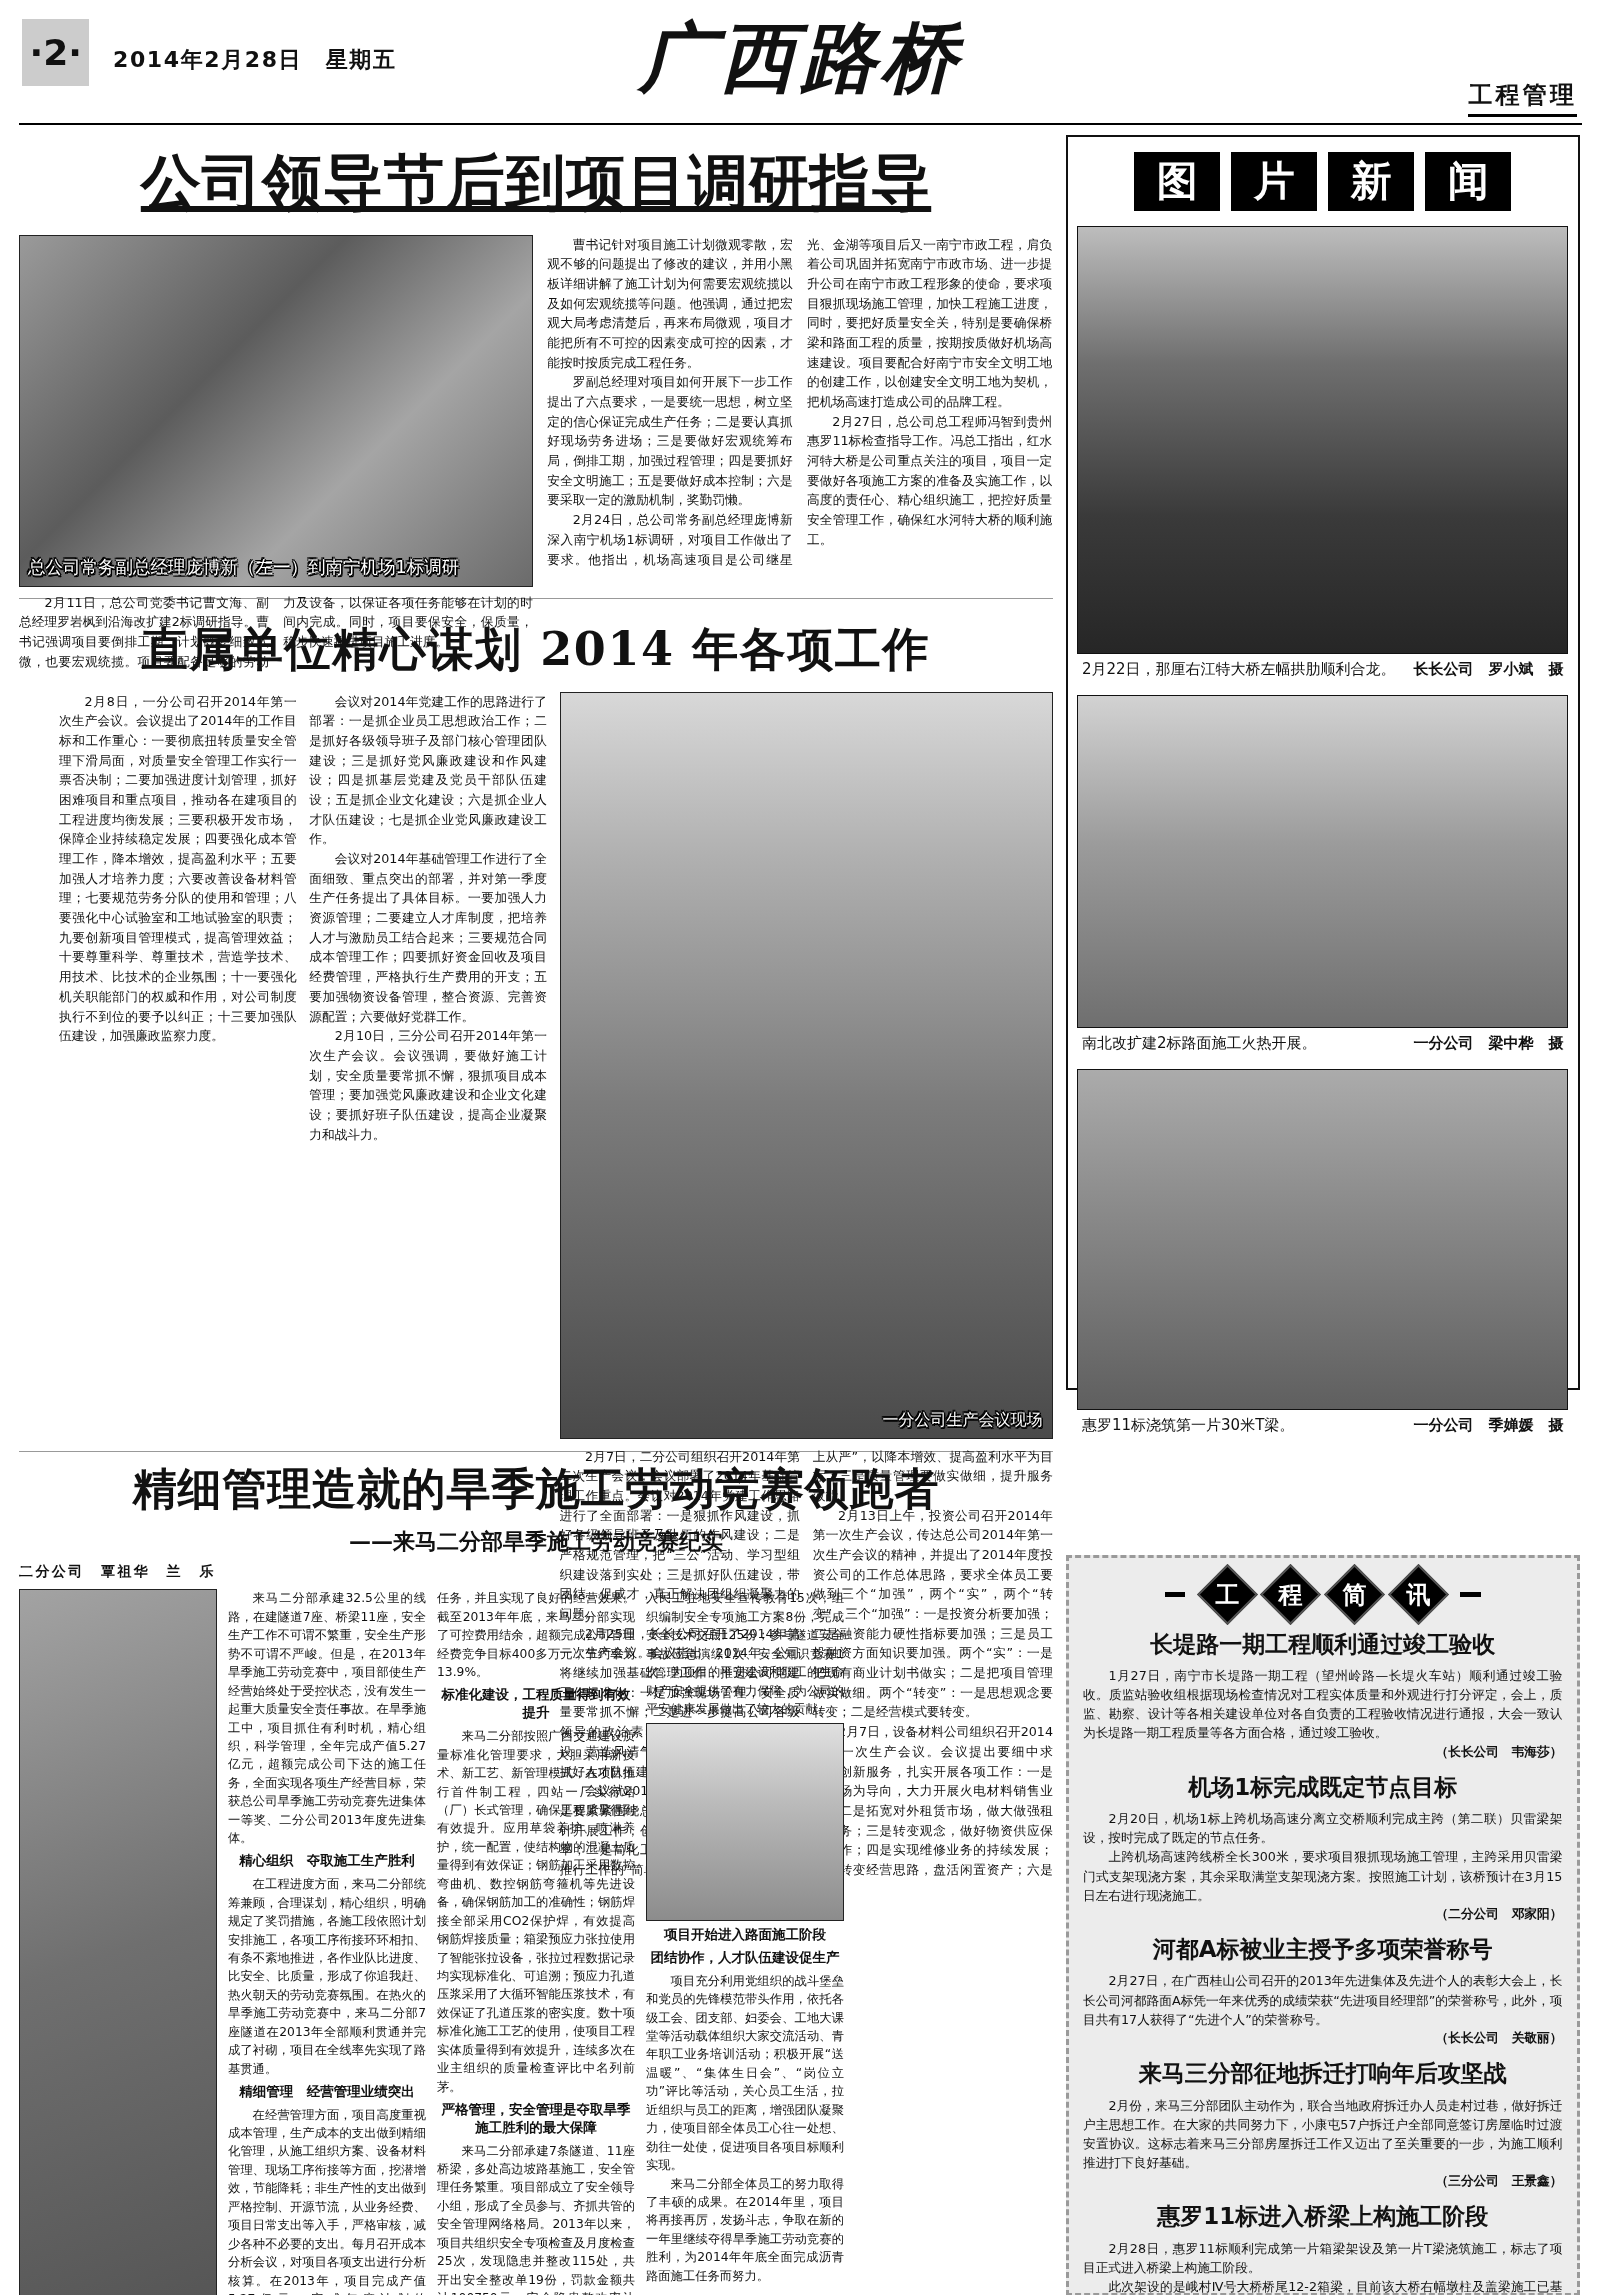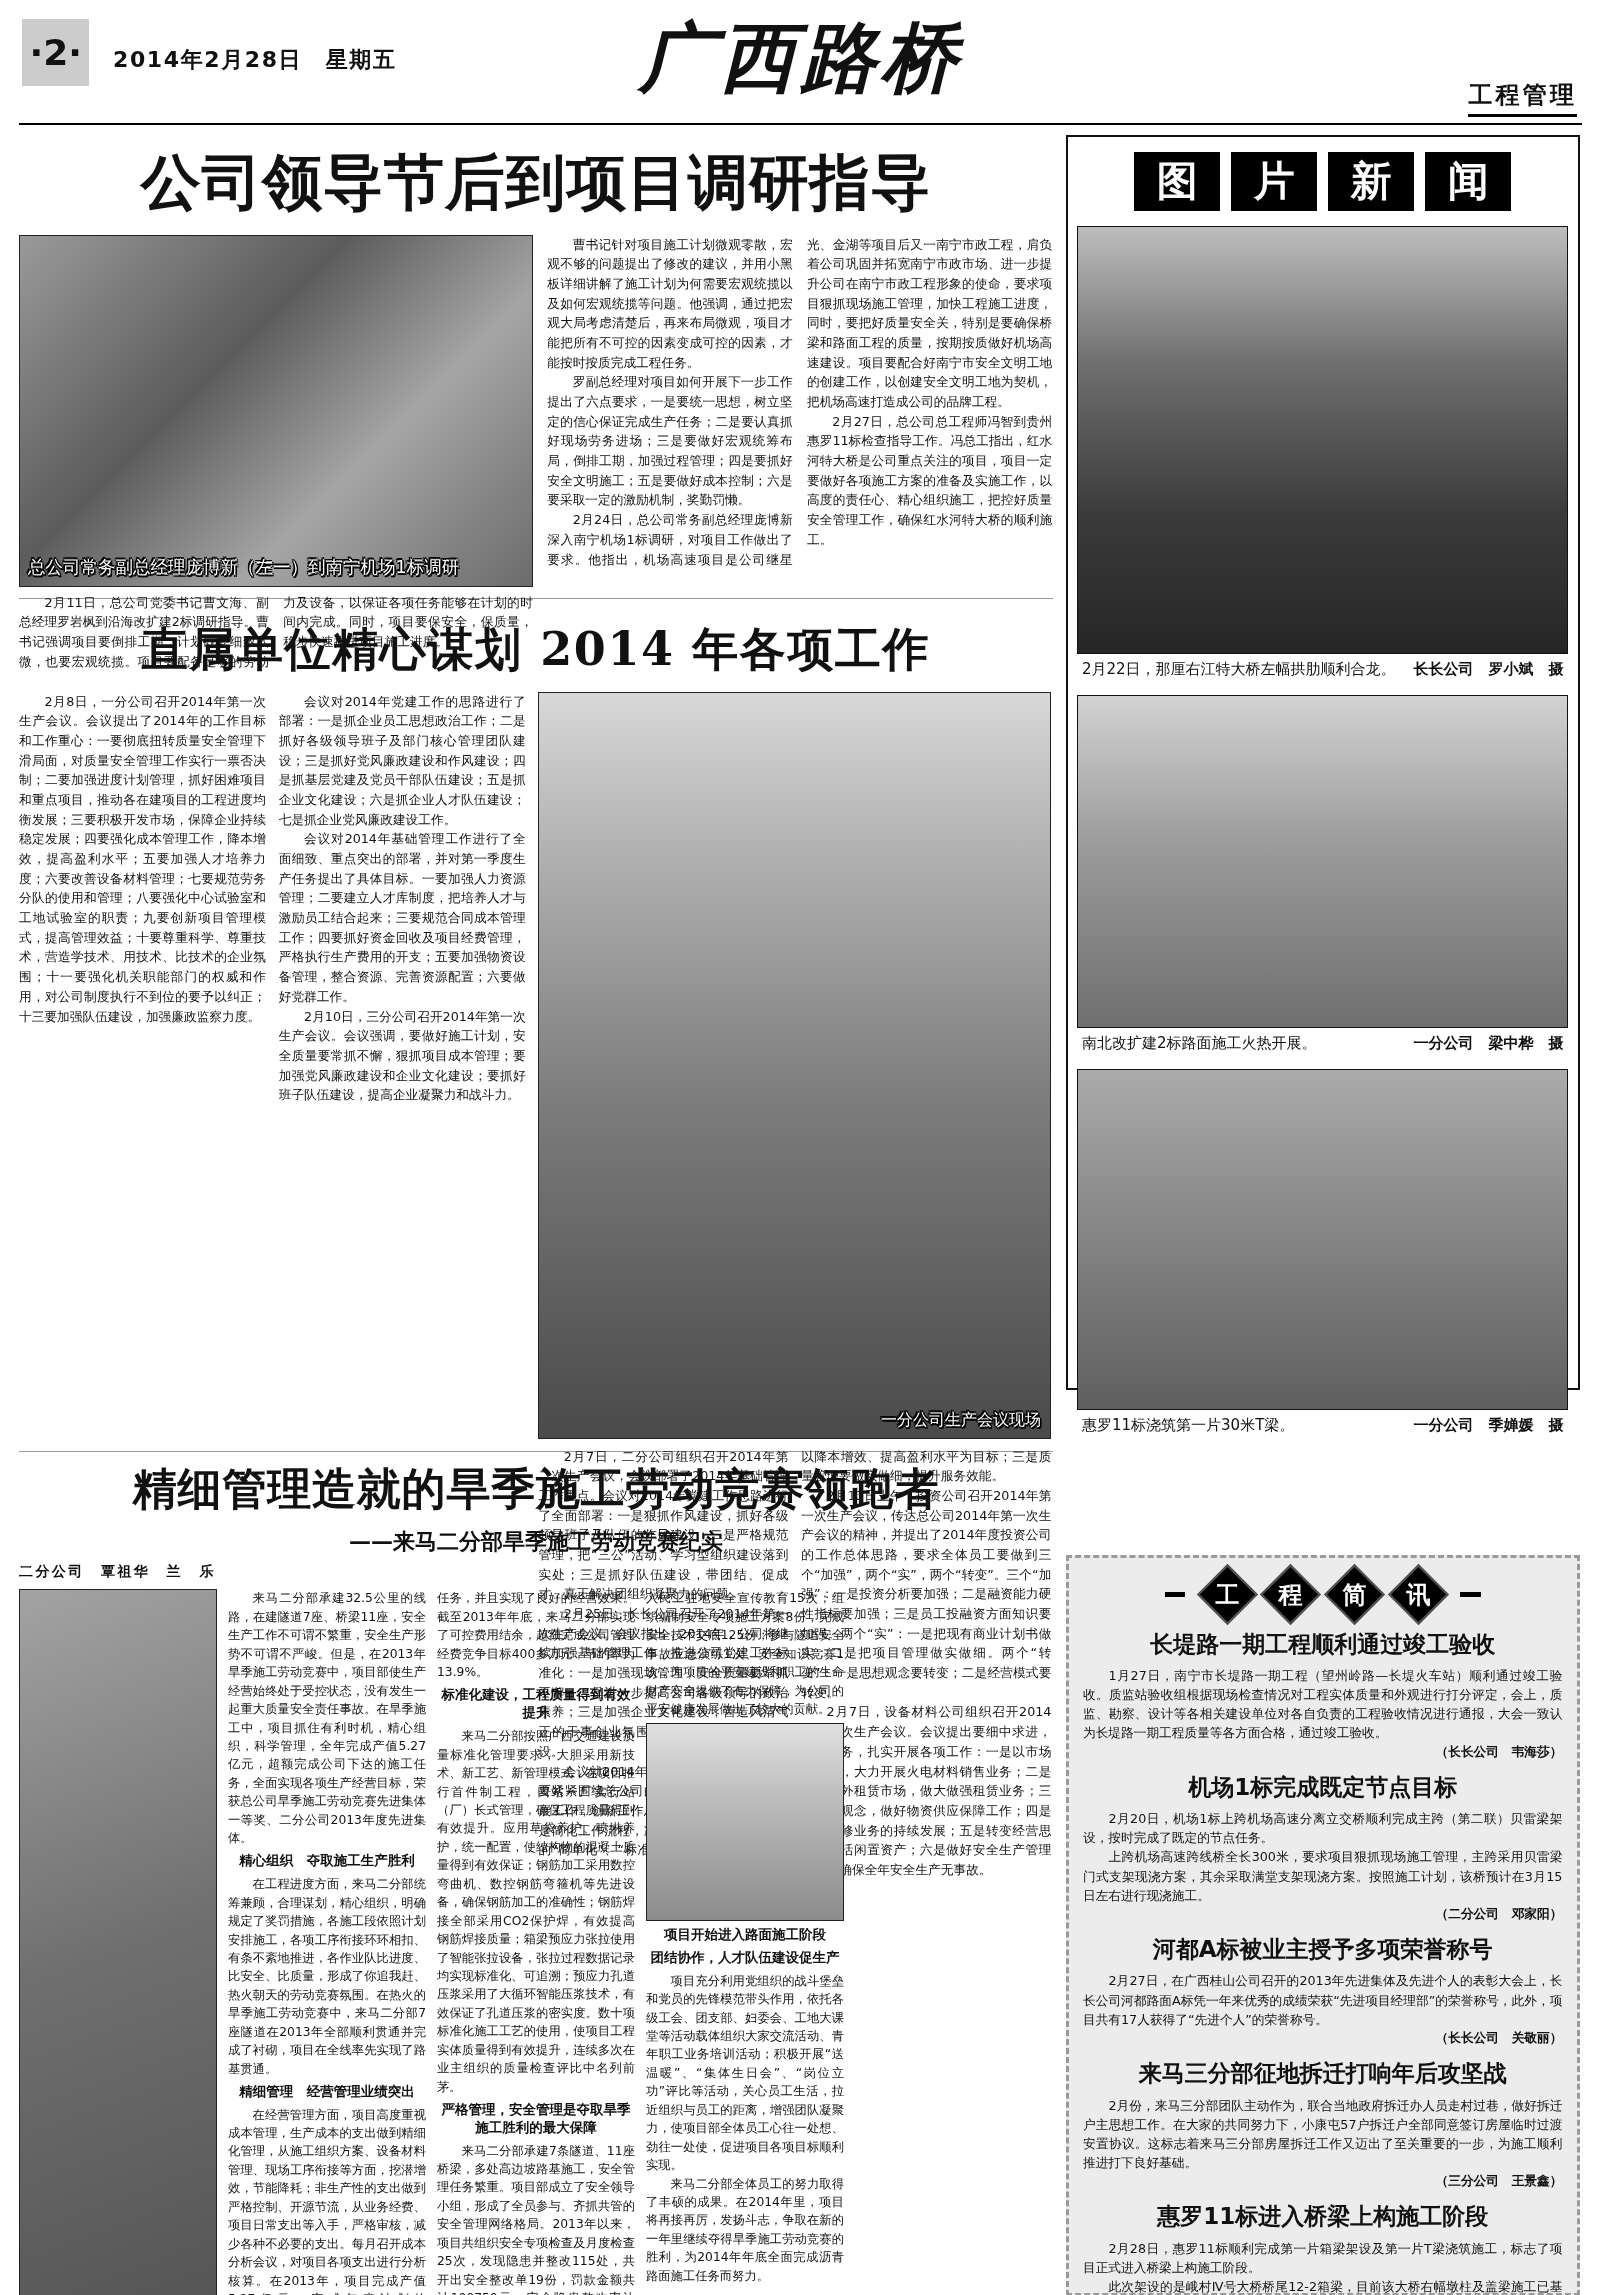--- a/index.html
+++ b/index.html
@@ -19,32 +19,32 @@
   .left-col { width:1034px; }
   .right-col { width:514px; display:flex; flex-direction:column; }
 
   
   .photo { width:100%; background:#888; border:0.8px solid #222; position:relative; overflow:hidden; }
   .ovl-cap { position:absolute; left:8px; bottom:6.3px; color:#fff; font-weight:normal; font-size:17.5px; text-shadow:-1.6px 0 #000,1.6px 0 #000,0 -1.6px #000,0 1.6px #000, -1.6px -1.6px #000, 1.6px 1.6px #000; }
   .bodytext p { font-size:12.7px; line-height:1.55; text-align:justify; text-indent:2em; }
   h3.subhd { font-size:15px; font-weight:900; text-align:center; margin:4.8px 0; }
 
   
-  .a1 h1 { font-size:60px; font-weight:900; text-align:center; letter-spacing:0.8px; margin:8px 0 11px; white-space:nowrap; }
+  .a1 h1 { font-size:60px; font-weight:900; text-align:center; letter-spacing:0.8px; margin:8px 0 11px; white-space:nowrap;text-decoration:underline; }
   .a1-body { display:flex; gap:14.3px; }
   .a1-left { width:514px; }
   .fig-a1 { height:255px; }
   .ph-a1 { height:100%; background:linear-gradient(135deg,#9a9a9a,#5c5c5c 38%,#a5a5a5 66%,#6b6b6b); }
   .a1-under { margin-top:6.3px; column-count:2; column-gap:14.3px; height:89px; overflow:hidden; }
   .a1-right { width:505px; column-count:2; column-gap:14.3px; height:352px; overflow:hidden; }
 
   
   .a2 { margin-top:11px; border-top:0.8px solid #999; padding-top:20px; }
   .a2 h1 { font-family:"DejaVu Serif","Liberation Serif",serif; font-size:46px; font-weight:900; text-align:center; letter-spacing:1.6px; margin-bottom:11px; white-space:nowrap; }
-  .a2-body { display:flex; gap:12.7px; }
+  .a2-body { display:flex; gap:12.7px;margin-left:40px; }
   .a2-colA,.a2-colB { width:247px; height:747px; overflow:hidden; }
   .a2-right { width:513px; }
   .fig-a2 { height:279px; }
   .ph-a2 { height:100%; background:linear-gradient(180deg,#d8d8d8,#b0b0b0 22%,#7c7c7c 55%,#4a4a4a); }
   .fig-a2 .ovl-cap { left:auto; right:9.5px; font-size:16px; }
   .a2-right-cols { margin-top:8px; column-count:2; column-gap:12.7px; height:451px; overflow:hidden; }
 
   
   .feat { margin-top:12.7px; border-top:0.8px solid #999; padding-top:8px; }
   .feat h1 { font-size:44px; font-weight:900; text-align:center; letter-spacing:0.8px; white-space:nowrap; }

